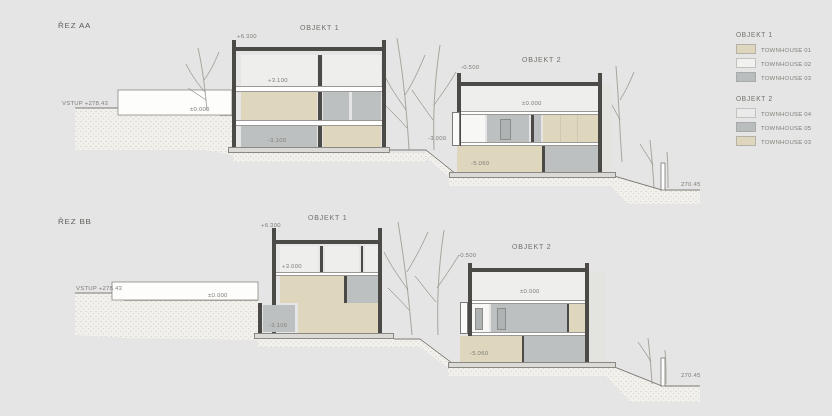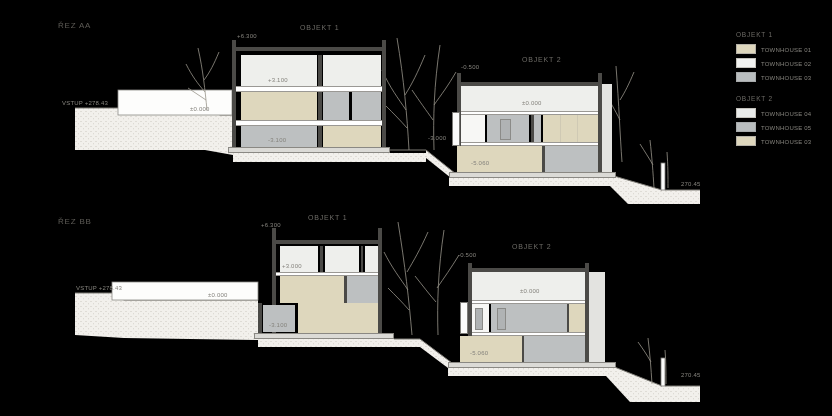--- a/index.html
+++ b/index.html
@@ -1,16 +1,16 @@
 <!DOCTYPE html>
 <html><head>
 <meta charset="utf-8">
 <style>
   html,body{margin:0;padding:0;background:#ffffff;}
-  .canvas{position:relative;width:832px;height:416px;background:#000000;overflow:hidden;
+  .canvas{position:relative;width:832px;height:416px;background:#e5e5e5;overflow:hidden;
           font-family:"Liberation Sans", sans-serif;}
   .lbl{position:absolute;font-size:6px;color:#85837d;letter-spacing:.2px;white-space:nowrap;line-height:1;}
   .ttl{position:absolute;font-size:7px;color:#6e6c67;letter-spacing:.8px;white-space:nowrap;line-height:1;}
   .sec{position:absolute;font-size:8px;color:#5e5c57;letter-spacing:.8px;white-space:nowrap;line-height:1;}
   .room{position:absolute;}
   .wall{position:absolute;background:#4b4a47;}
   .slab{position:absolute;background:#ffffff;border-top:1px solid #9a9894;border-bottom:1px solid #9a9894;box-sizing:border-box;}
   .base{position:absolute;background:#dbdad6;border:1px solid #8a8883;box-sizing:border-box;}
   .shaft{position:absolute;background:#fbfbfa;border:1px solid #7b7a76;box-sizing:border-box;}
   .door{position:absolute;background:#b0b3b4;border:1px solid #8b8b88;box-sizing:border-box;}

